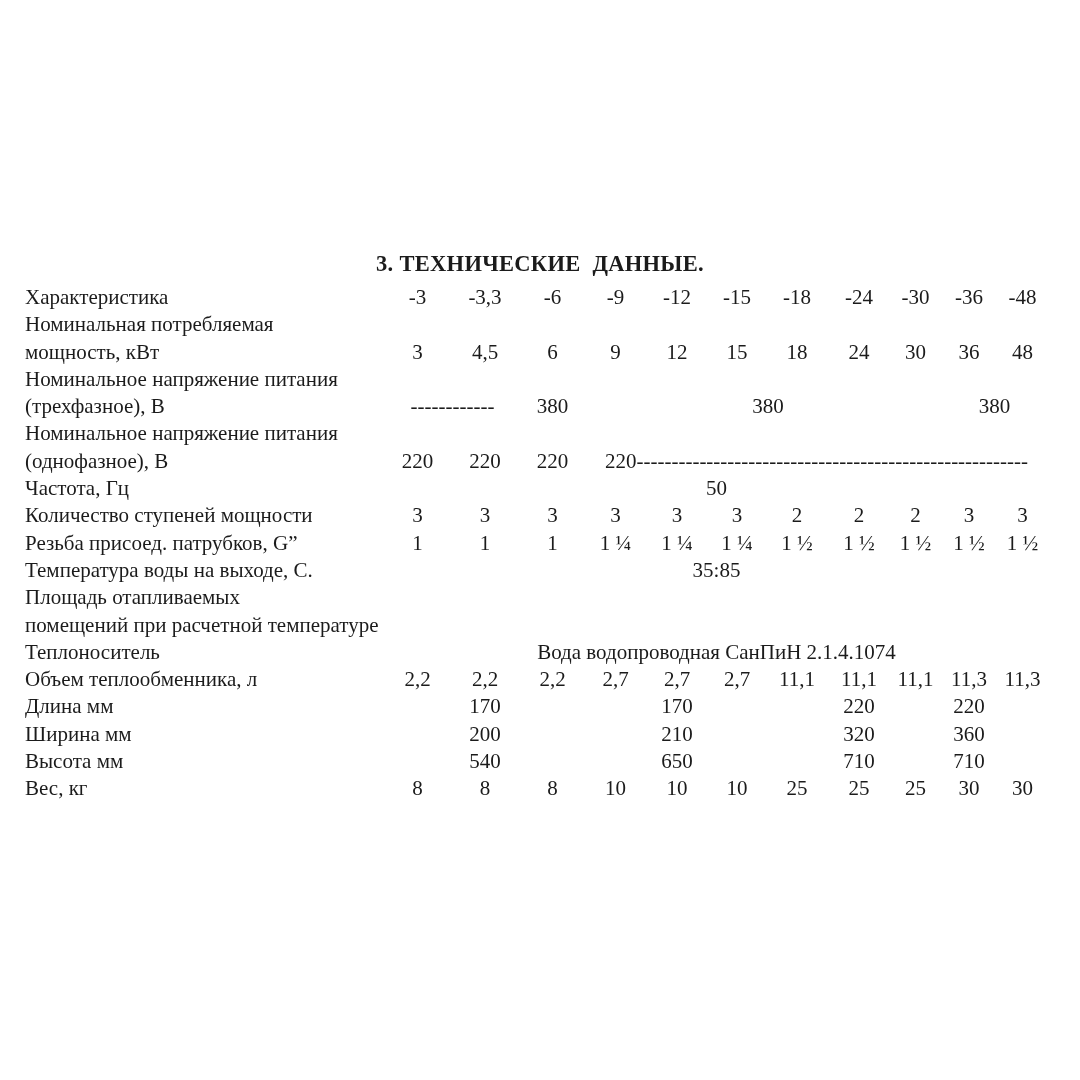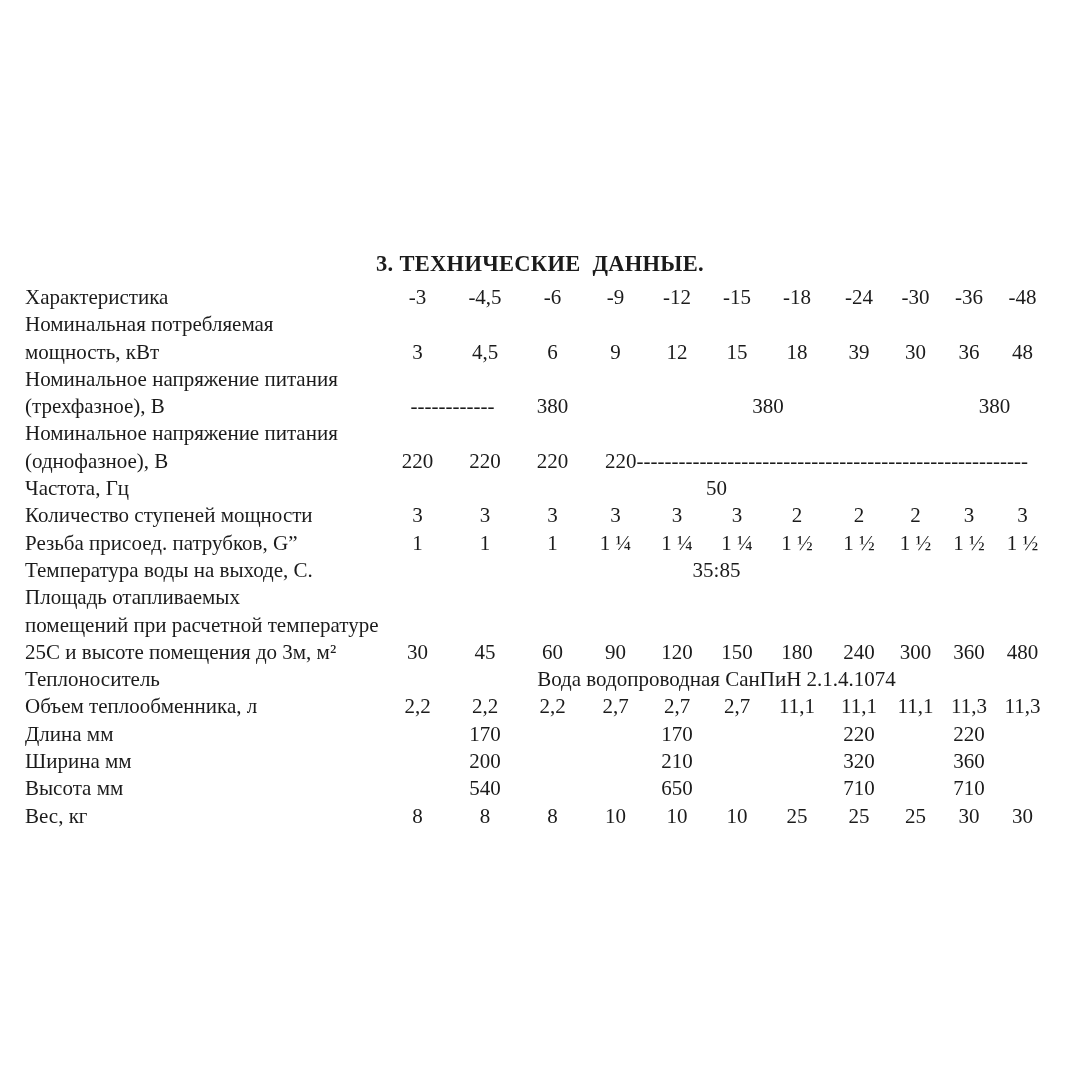--- a/index.html
+++ b/index.html
@@ -64,21 +64,21 @@
       <col style="width:62px">
         <col style="width:51px">
         <col style="width:56px">
         <col style="width:51px">
     </colgroup>
 
     <tbody>
         <tr>
       <td class="lbl">Характеристика</td>
       <td class="v">-3</td>
-      <td class="v">-4,5</td>
+      <td class="v">-3,3</td>
       <td class="v">-6</td>
       <td class="v">-9</td>
       <td class="v">-12</td>
       <td class="v">-15</td>
       <td class="v">-18</td>
       <td class="v">-24</td>
       <td class="v">-30</td>
       <td class="v">-36</td>
       <td class="v">-48</td>
     </tr>
@@ -88,21 +88,21 @@
     </tr>
     <tr>
       <td class="lbl">мощность, кВт</td>
       <td class="v">3</td>
       <td class="v">4,5</td>
       <td class="v">6</td>
       <td class="v">9</td>
       <td class="v">12</td>
       <td class="v">15</td>
       <td class="v">18</td>
-      <td class="v">39</td>
+      <td class="v">24</td>
       <td class="v">30</td>
       <td class="v">36</td>
       <td class="v">48</td>
     </tr>
 
     <tr>
       <td class="lbl" colspan="12">Номинальное напряжение питания</td>
     </tr>
     <tr>
       <td class="lbl">(трехфазное), В</td>
@@ -163,34 +163,20 @@
     <tr>
       <td class="lbl">Температура воды на выходе, С.</td>
       <td class="v" colspan="11">35:85</td>
     </tr>
 
     <tr>
       <td class="lbl" colspan="12">Площадь отапливаемых</td>
     </tr>
     <tr>
       <td class="lbl" colspan="12">помещений при расчетной температуре</td>
-    </tr>
-    <tr>
-      <td class="lbl">25С и высоте помещения до 3м, м²</td>
-      <td class="v">30</td>
-      <td class="v">45</td>
-      <td class="v">60</td>
-      <td class="v">90</td>
-      <td class="v">120</td>
-      <td class="v">150</td>
-      <td class="v">180</td>
-      <td class="v">240</td>
-      <td class="v">300</td>
-      <td class="v">360</td>
-      <td class="v">480</td>
     </tr>
 
     <tr>
       <td class="lbl">Теплоноситель</td>
       <td class="v pr15" colspan="11">Вода водопроводная СанПиН 2.1.4.1074</td>
     </tr>
 
     <tr>
       <td class="lbl">Объем теплообменника, л</td>
       <td class="v">2,2</td>

